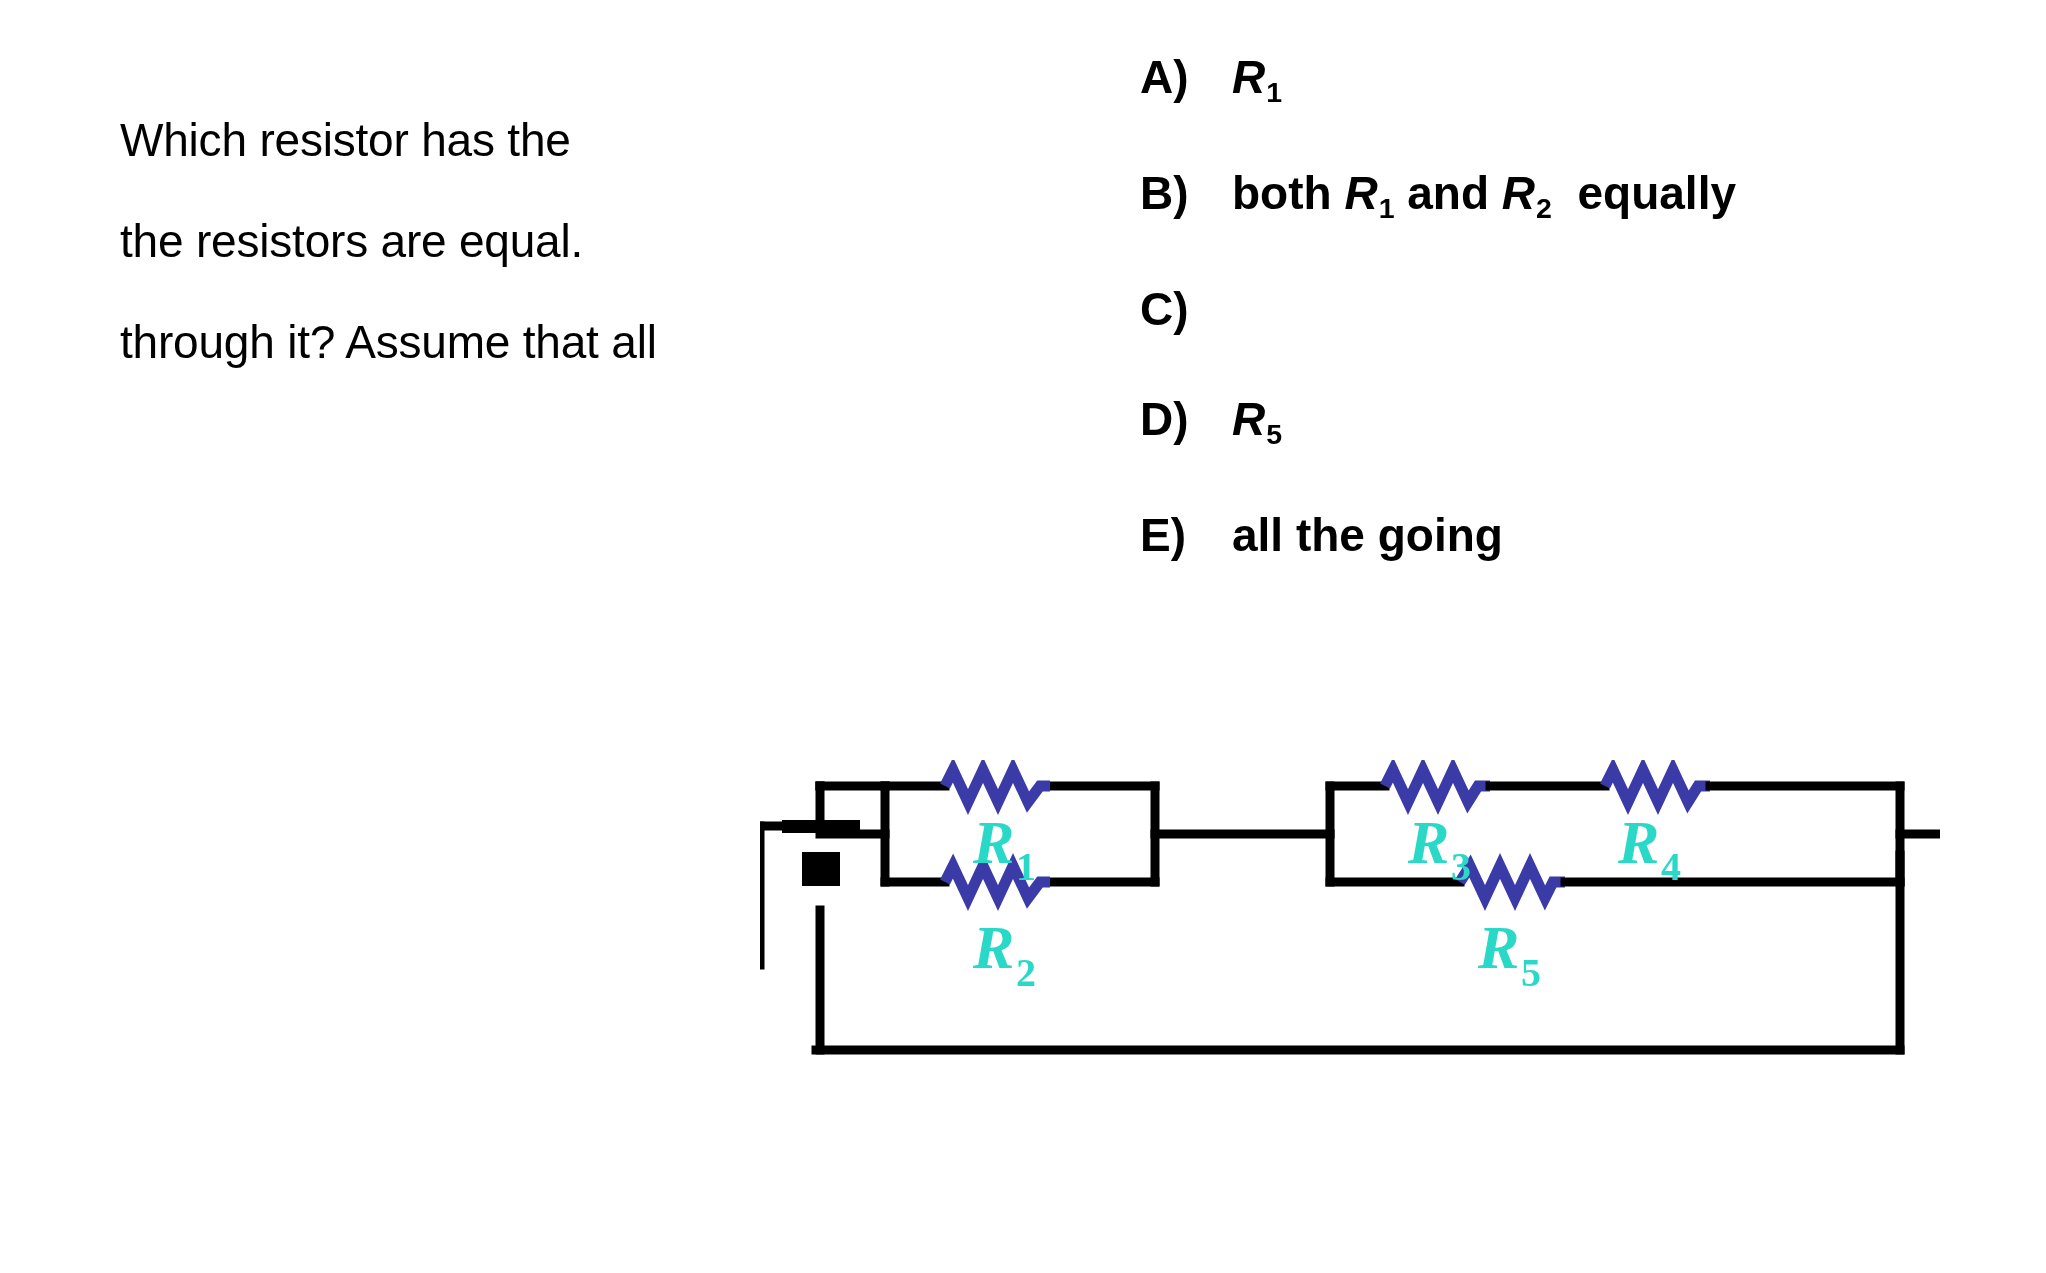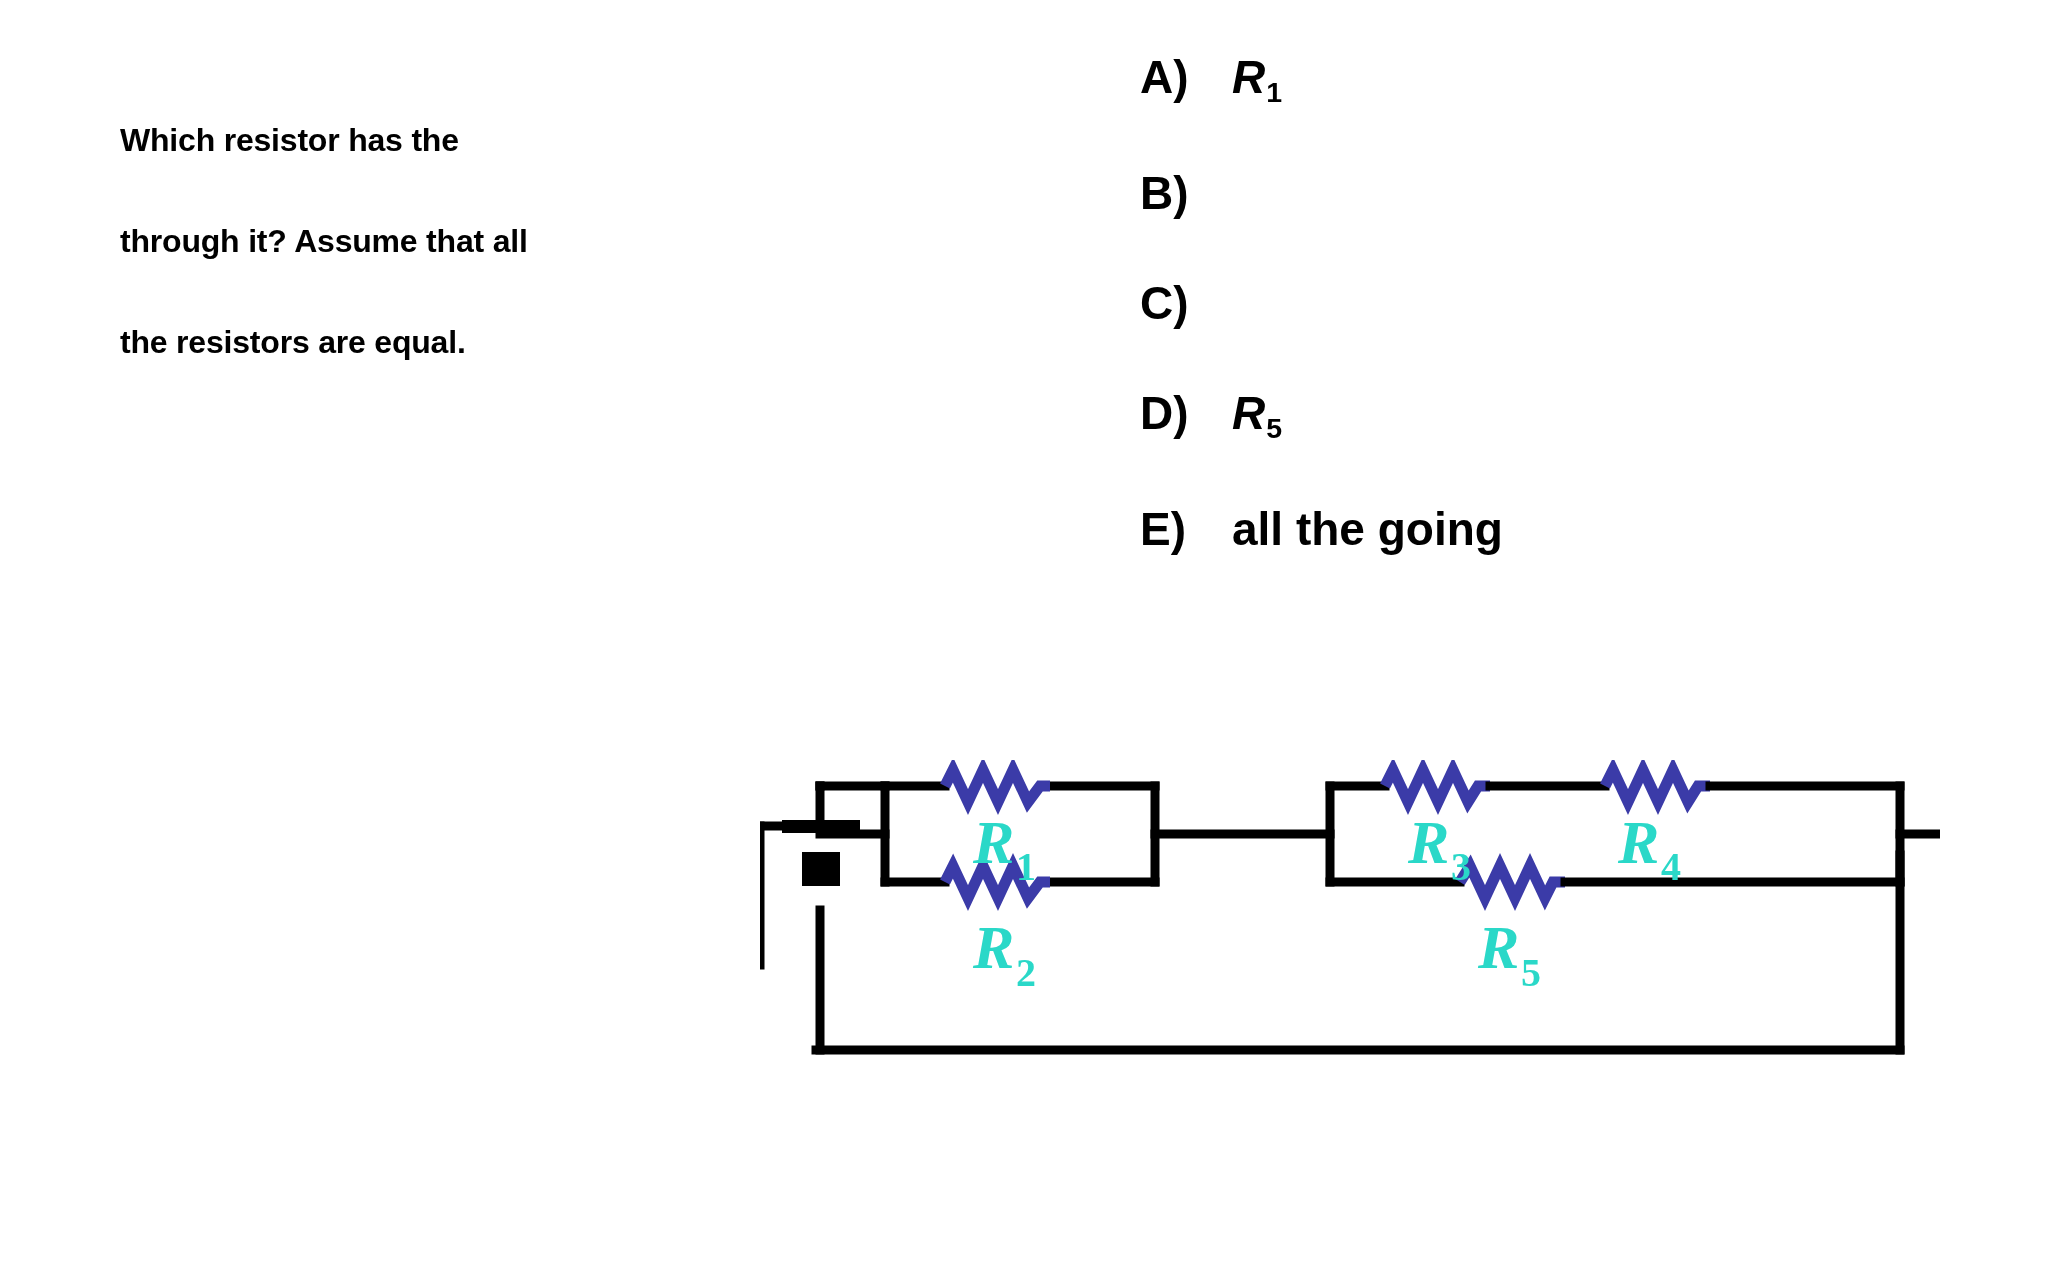--- a/index.html
+++ b/index.html
@@ -17,22 +17,22 @@
   }
 
   
   #question-block {
     position: absolute;
     left: 120px;
     top: 90px;
     width: 830px;
   }
   .question-line {
-    font-size: 32px;
-    font-weight: bold;
+    font-size: 46px;
+    font-weight: normal;
     line-height: 101px;
     color: #000000;
     white-space: nowrap;
     letter-spacing: -0.2px;
   }
 
   
   #answers-block {
     position: absolute;
     left: 1140px;
@@ -116,33 +116,34 @@
     font-family: "Liberation Sans", sans-serif;
     font-weight: bold;
     font-size: 66px;
   }
 </style>
 </head>
 <body style="background: rgb(255, 255, 255);">
 
 <div id="question-block">
   <div class="question-line">Which resistor has the</div>
+  <div class="question-line">the resistors are equal.</div>
   <div class="question-line">through it?  Assume that all</div>
-  <div class="question-line">the resistors are equal.</div>
 </div>
 
 <div id="answers-block">
 
   <div class="answer-row">
     <span class="answer-letter">A)</span>
     <span class="answer-text"><span class="var">R</span><span class="sub">1</span></span>
   </div>
 
   <div class="answer-row">
     <span class="answer-letter">B)</span>
+    <span class="answer-text">both&nbsp;<span class="var">R</span><span class="sub">1</span>&nbsp;and&nbsp;<span class="var">R</span><span class="sub">2</span>&nbsp;&nbsp;equally</span>
   </div>
 
   <div class="answer-row">
     <span class="answer-letter">C)</span>
   </div>
 
   <div class="answer-row">
     <span class="answer-letter">D)</span>
     <span class="answer-text"><span class="var">R</span><span class="sub">5</span></span>
   </div>

